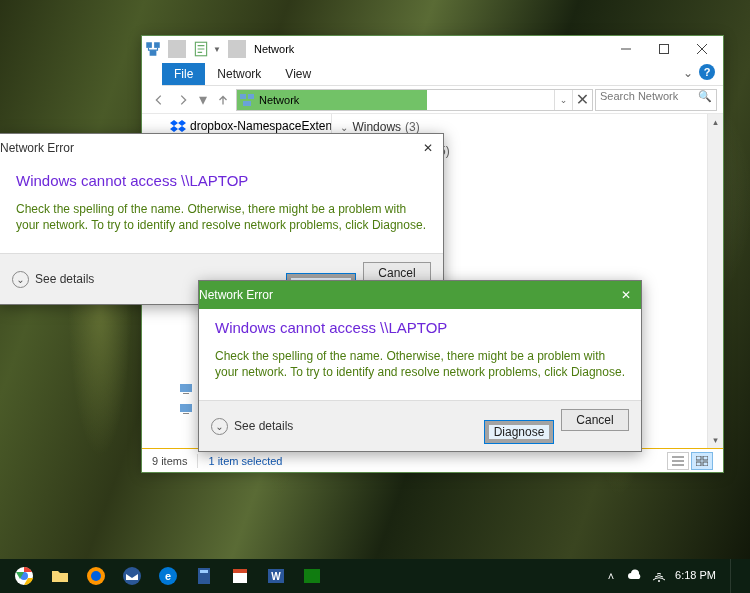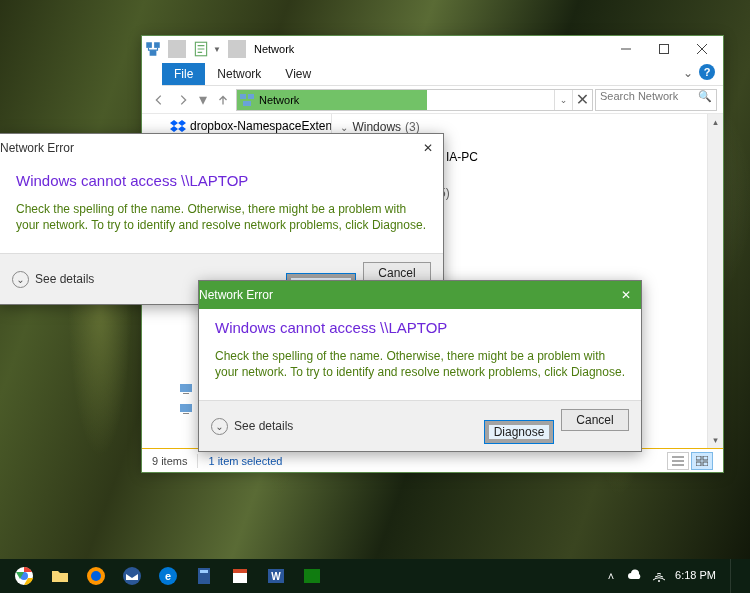--- a/index.html
+++ b/index.html
@@ -234,24 +234,20 @@
         <span>OWNER-HP</span>
       </div>
     </div>
 
     <div class="content">
       <div class="grouphdr">
         <span class="chev">⌄</span>
         <span>Windows</span>
         <span class="count">(3)</span>
       </div>
-      <div class="gitem" style="margin-left:60px">
-        <span class="ic"></span>
-        <span>IA-PC</span>
-      </div>
       <div class="grouphdr" style="margin-top:6px;color:#888">
         <span class="chev">⌄</span>
         <span>Media Devices</span>
         <span class="count">(5)</span>
       </div>
       <div style="height:120px"></div>
       <div class="gitem">
         <span class="ic">
             <svg viewBox="0 0 28 28">
               <rect x="4" y="6" width="20" height="14" fill="#cde" stroke="#58a"></rect>

